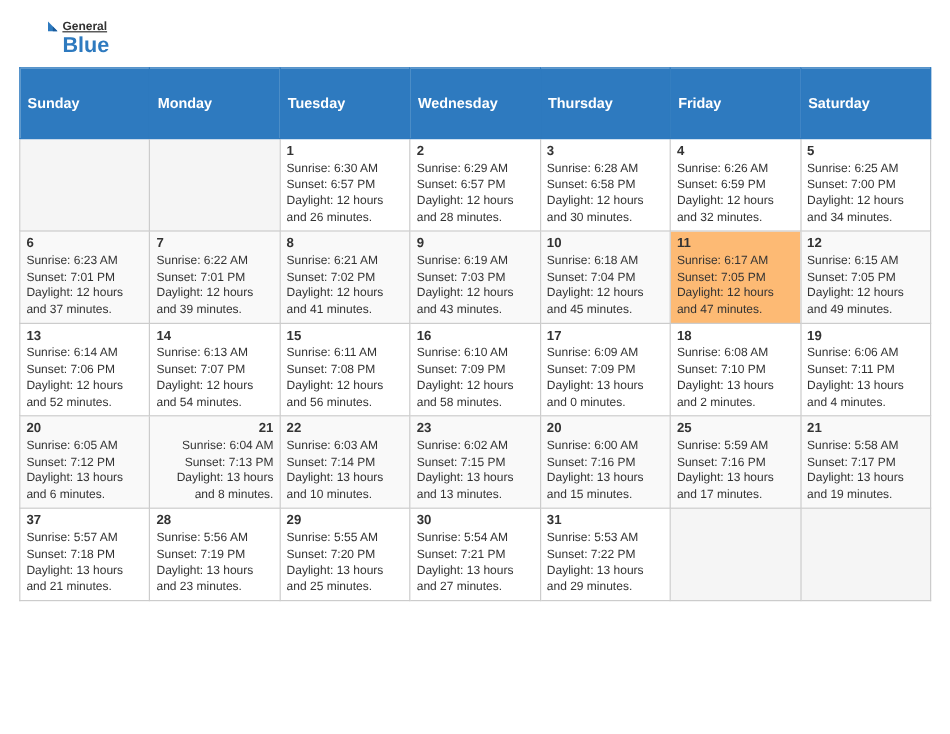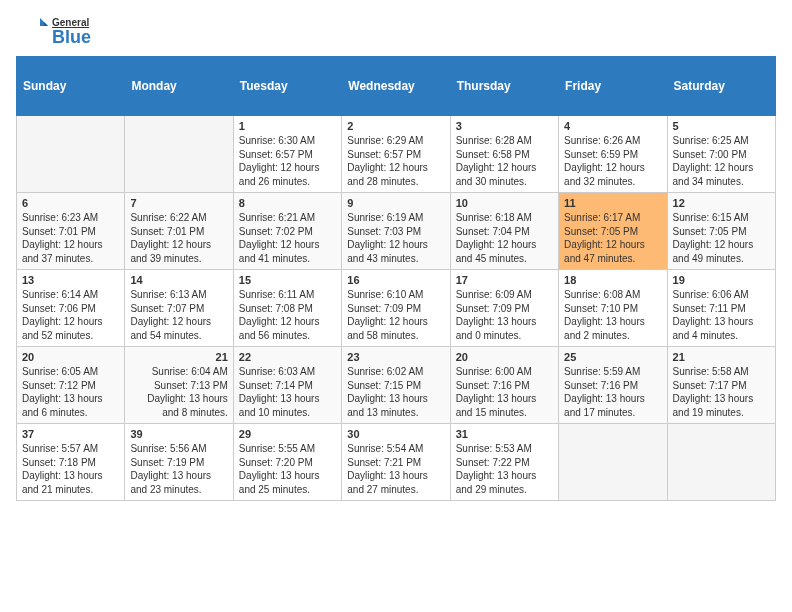--- a/index.html
+++ b/index.html
@@ -226,21 +226,21 @@
           <span class="day-num">21</span>
           <div class="day-info">Sunrise: 5:58 AM<br>Sunset: 7:17 PM<br>Daylight: 13 hours and 19 minutes.</div>
         </td>
       </tr>
       <tr>
         <td>
           <span class="day-num">37</span>
           <div class="day-info">Sunrise: 5:57 AM<br>Sunset: 7:18 PM<br>Daylight: 13 hours and 21 minutes.</div>
         </td>
         <td>
-          <span class="day-num">39</span>
+          <span class="day-num">28</span>
           <div class="day-info">Sunrise: 5:56 AM<br>Sunset: 7:19 PM<br>Daylight: 13 hours and 23 minutes.</div>
         </td>
         <td>
           <span class="day-num">29</span>
           <div class="day-info">Sunrise: 5:55 AM<br>Sunset: 7:20 PM<br>Daylight: 13 hours and 25 minutes.</div>
         </td>
         <td>
           <span class="day-num">30</span>
           <div class="day-info">Sunrise: 5:54 AM<br>Sunset: 7:21 PM<br>Daylight: 13 hours and 27 minutes.</div>
         </td>

